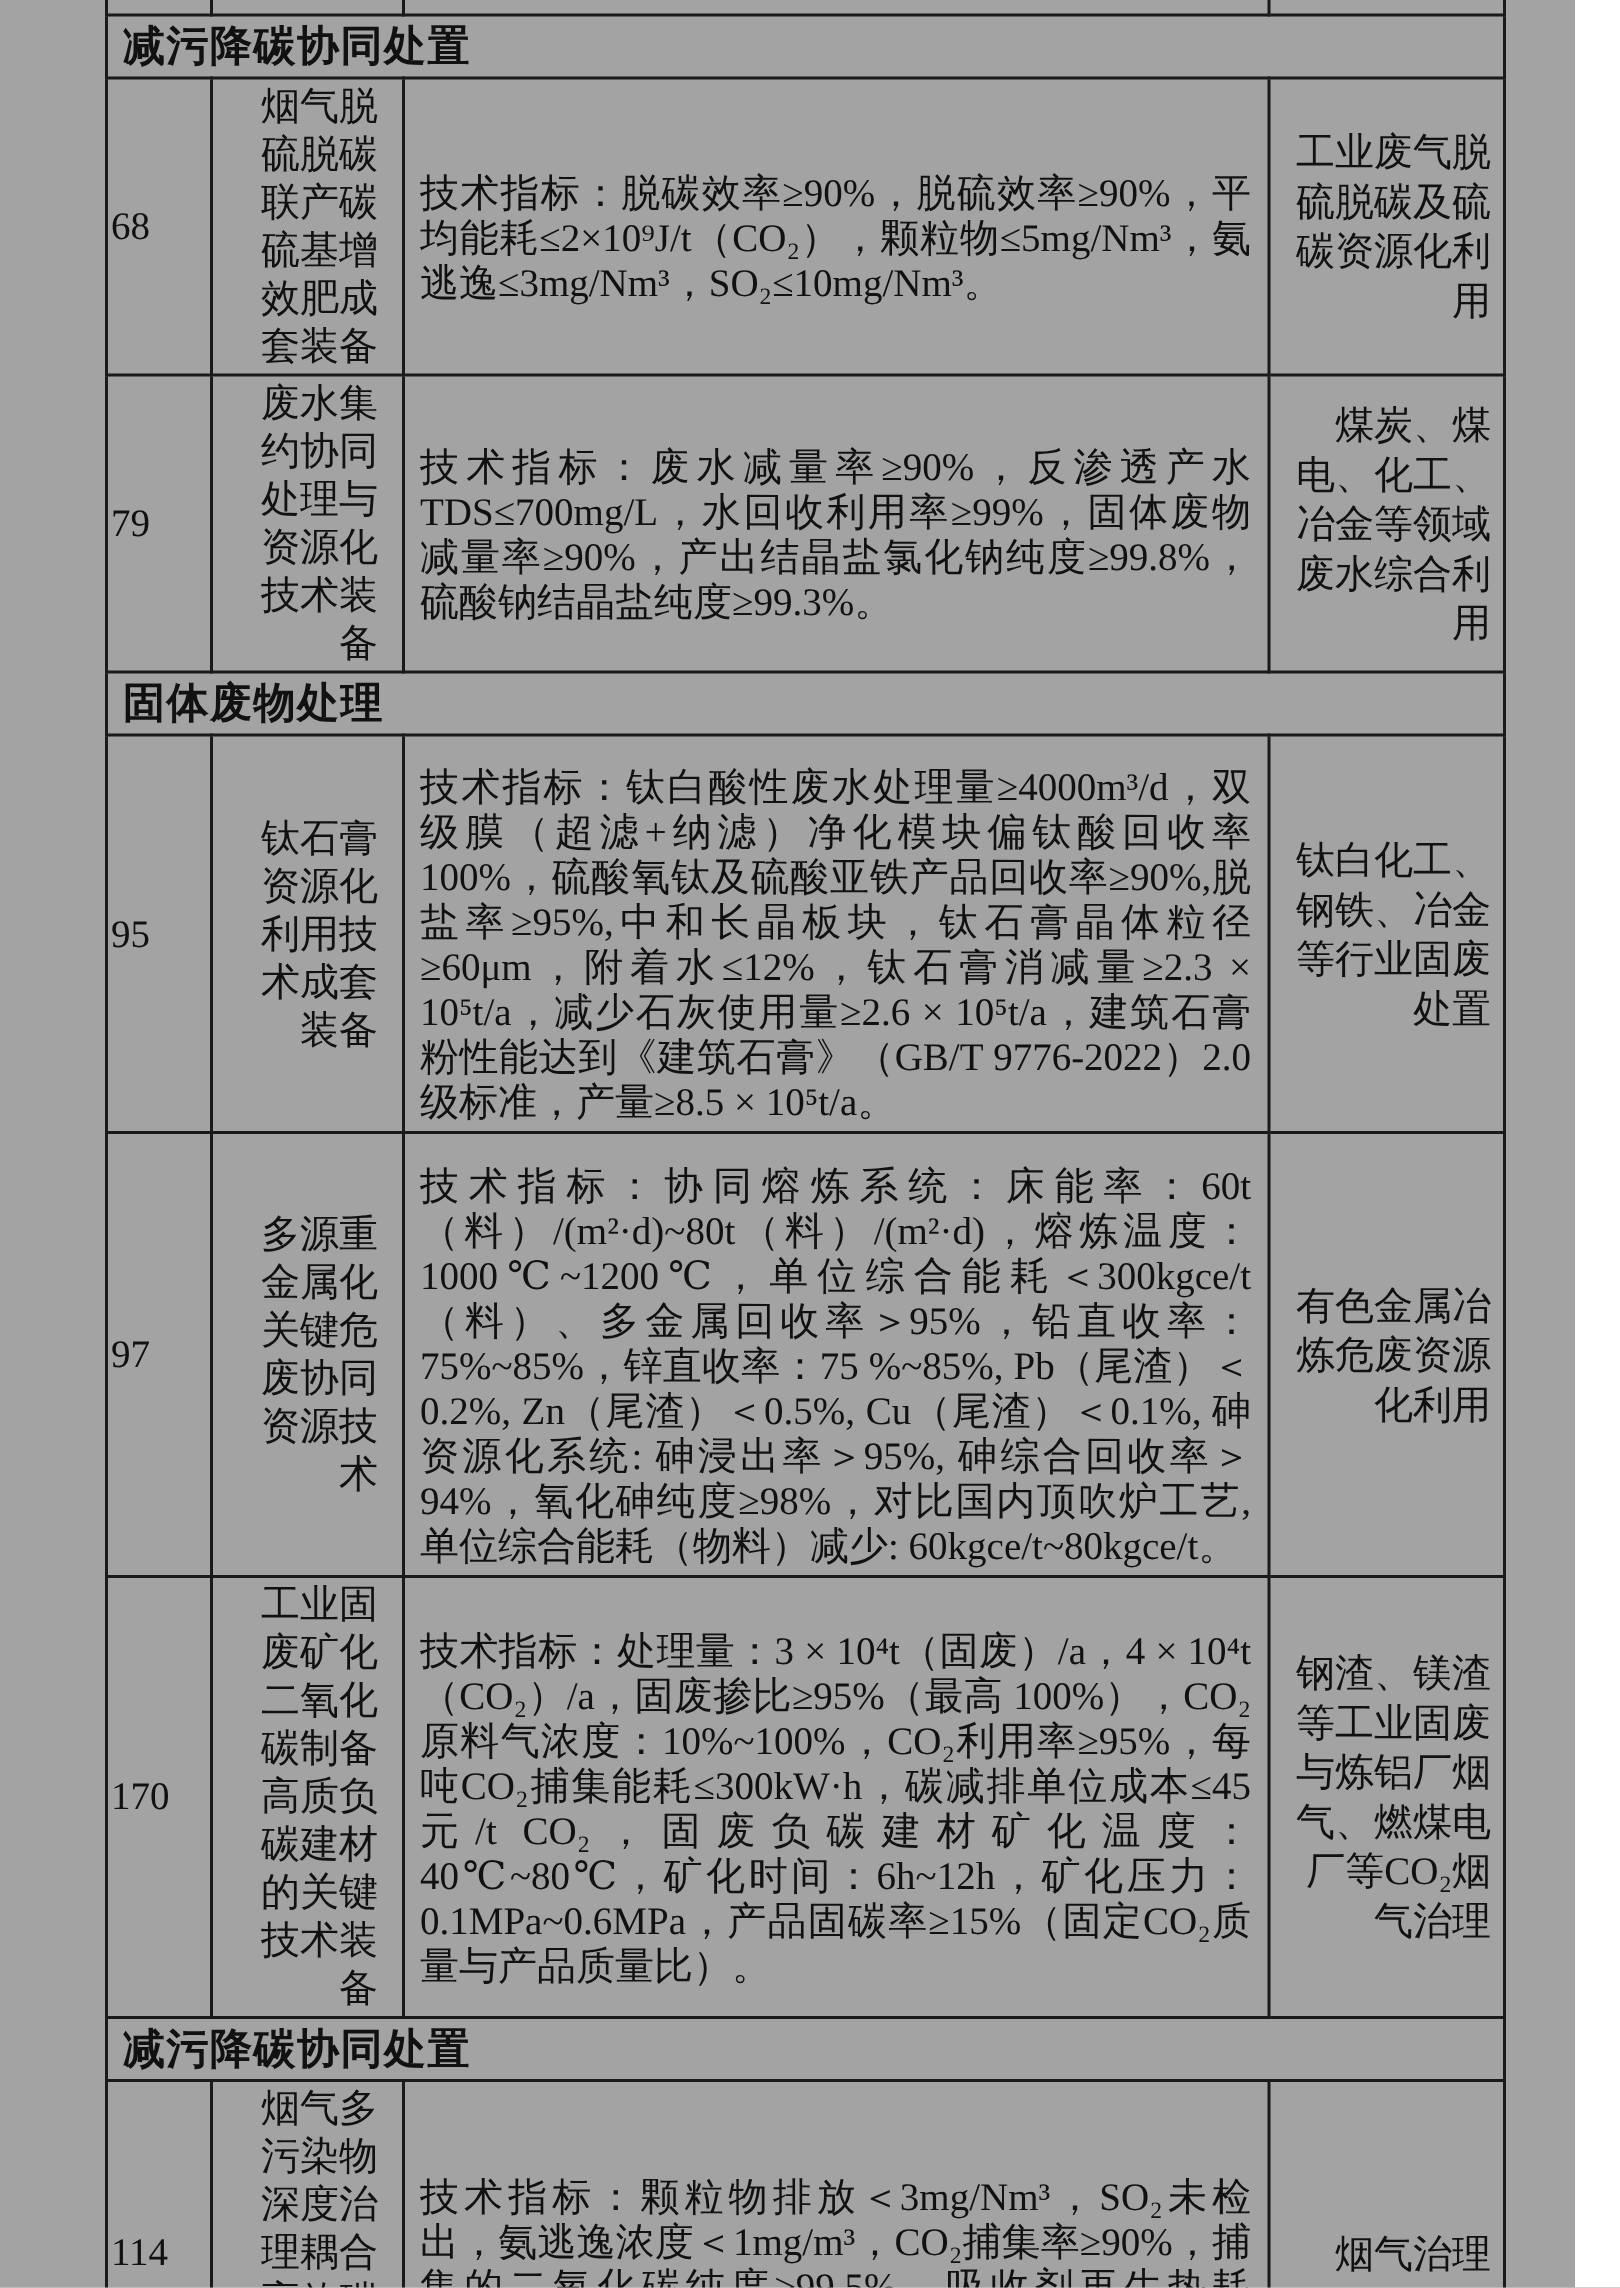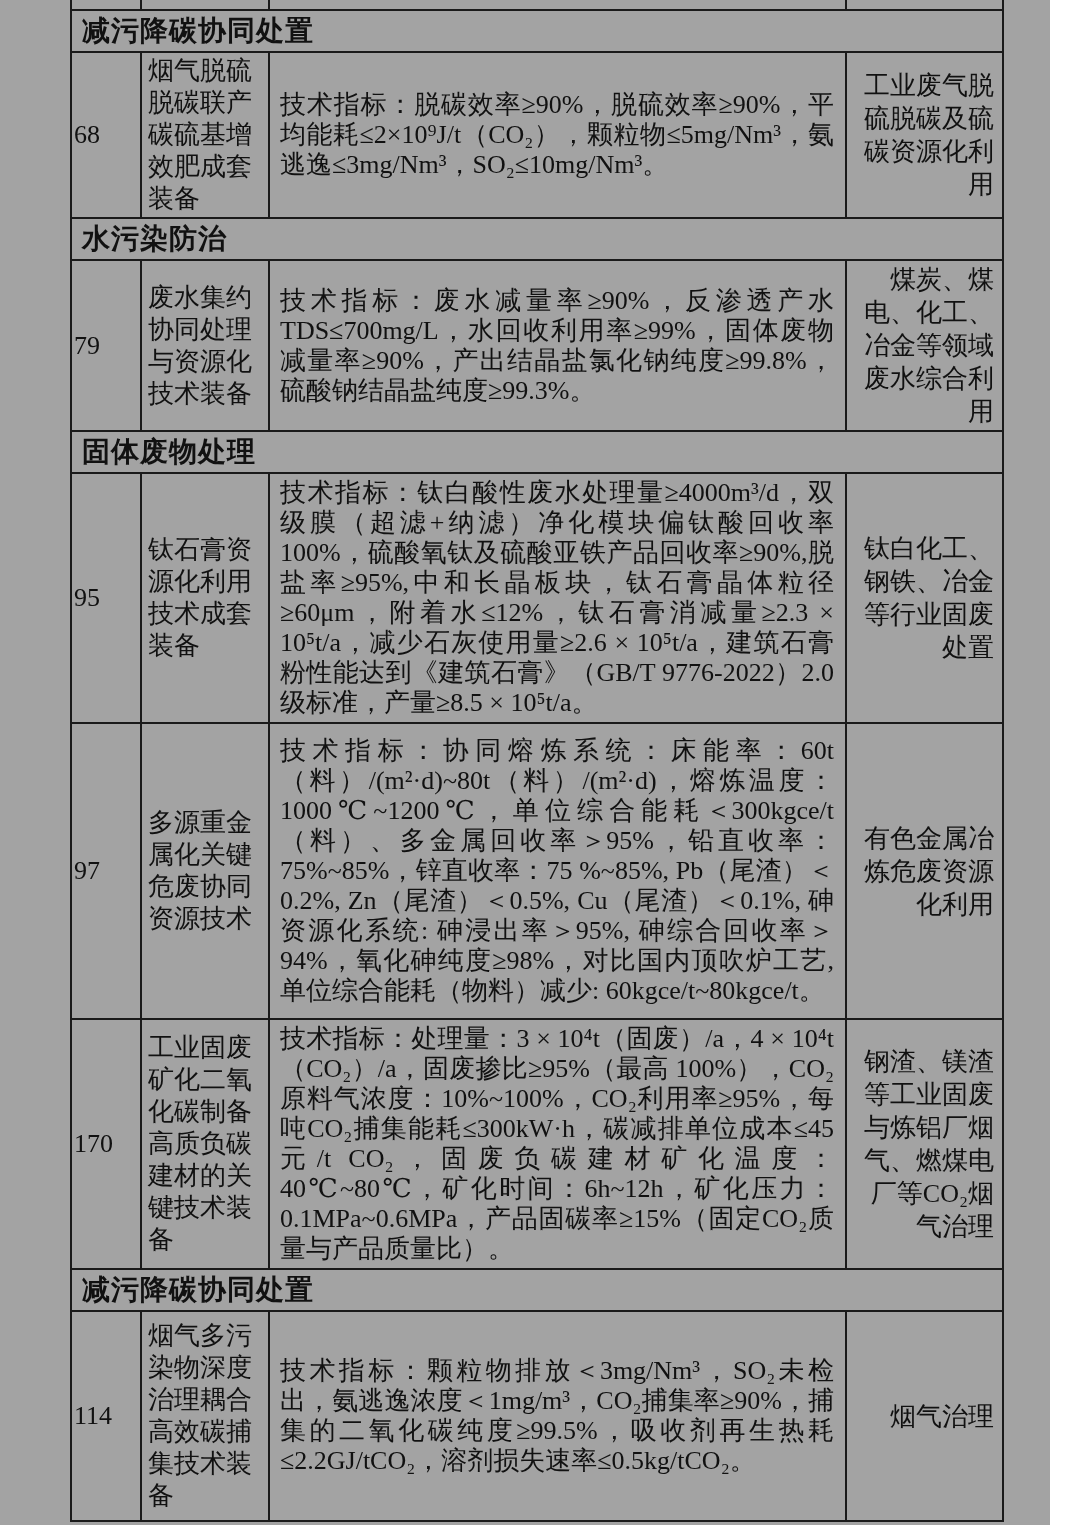--- a/index.html
+++ b/index.html
@@ -34,29 +34,29 @@
     font-size:28px;
     padding:1px 2px 1px 10px;
     text-align:left;
     letter-spacing:1px;
   }
   td.c-no{
     text-align:left;
     padding:0 2px;
   }
   td.c-name{
-    text-align:left;
-    padding:2px 6px;
+    text-align:right;
+    padding:2px 16px;
     line-height:32px;
   }
   td.c-tech{
     text-align:justify;
     text-align-last:left;
     text-justify:inter-character;
-    padding:4px 11px 4px 10px;
+    padding:19px 11px 4px 10px;
     line-height:30px;
   }
   td.c-app{
     text-align:right;
     padding:2px 8px;
     line-height:33px;
   }
 </style>
 </head>
 <body>
@@ -83,23 +83,20 @@
         <td colspan="4">减污降碳协同处置</td>
       </tr>
 
       <tr class="item" style="height:160px">
         <td class="c-no">68</td>
         <td class="c-name">烟气脱硫脱碳联产碳硫基增效肥成套装备</td>
         <td class="c-tech">技术指标：脱碳效率≥90%，脱硫效率≥90%，平均能耗≤2×10⁹J/t（CO₂），颗粒物≤5mg/Nm³，氨逃逸≤3mg/Nm³，SO₂≤10mg/Nm³。</td>
         <td class="c-app">工业废气脱硫脱碳及硫碳资源化利用</td>
       </tr>
 
-      <tr class="section">
-        <td colspan="4" style="height:38px">水污染防治</td>
-      </tr>
 
       <tr class="item" style="height:152px">
         <td class="c-no">79</td>
         <td class="c-name">废水集约协同处理与资源化技术装备</td>
         <td class="c-tech">技术指标：废水减量率≥90%，反渗透产水TDS≤700mg/L，水回收利用率≥99%，固体废物减量率≥90%，产出结晶盐氯化钠纯度≥99.8%，硫酸钠结晶盐纯度≥99.3%。</td>
         <td class="c-app">煤炭、煤电、化工、冶金等领域废水综合利用</td>
       </tr>
 
       <tr class="section">
         <td colspan="4" style="height:38px">固体废物处理</td>

